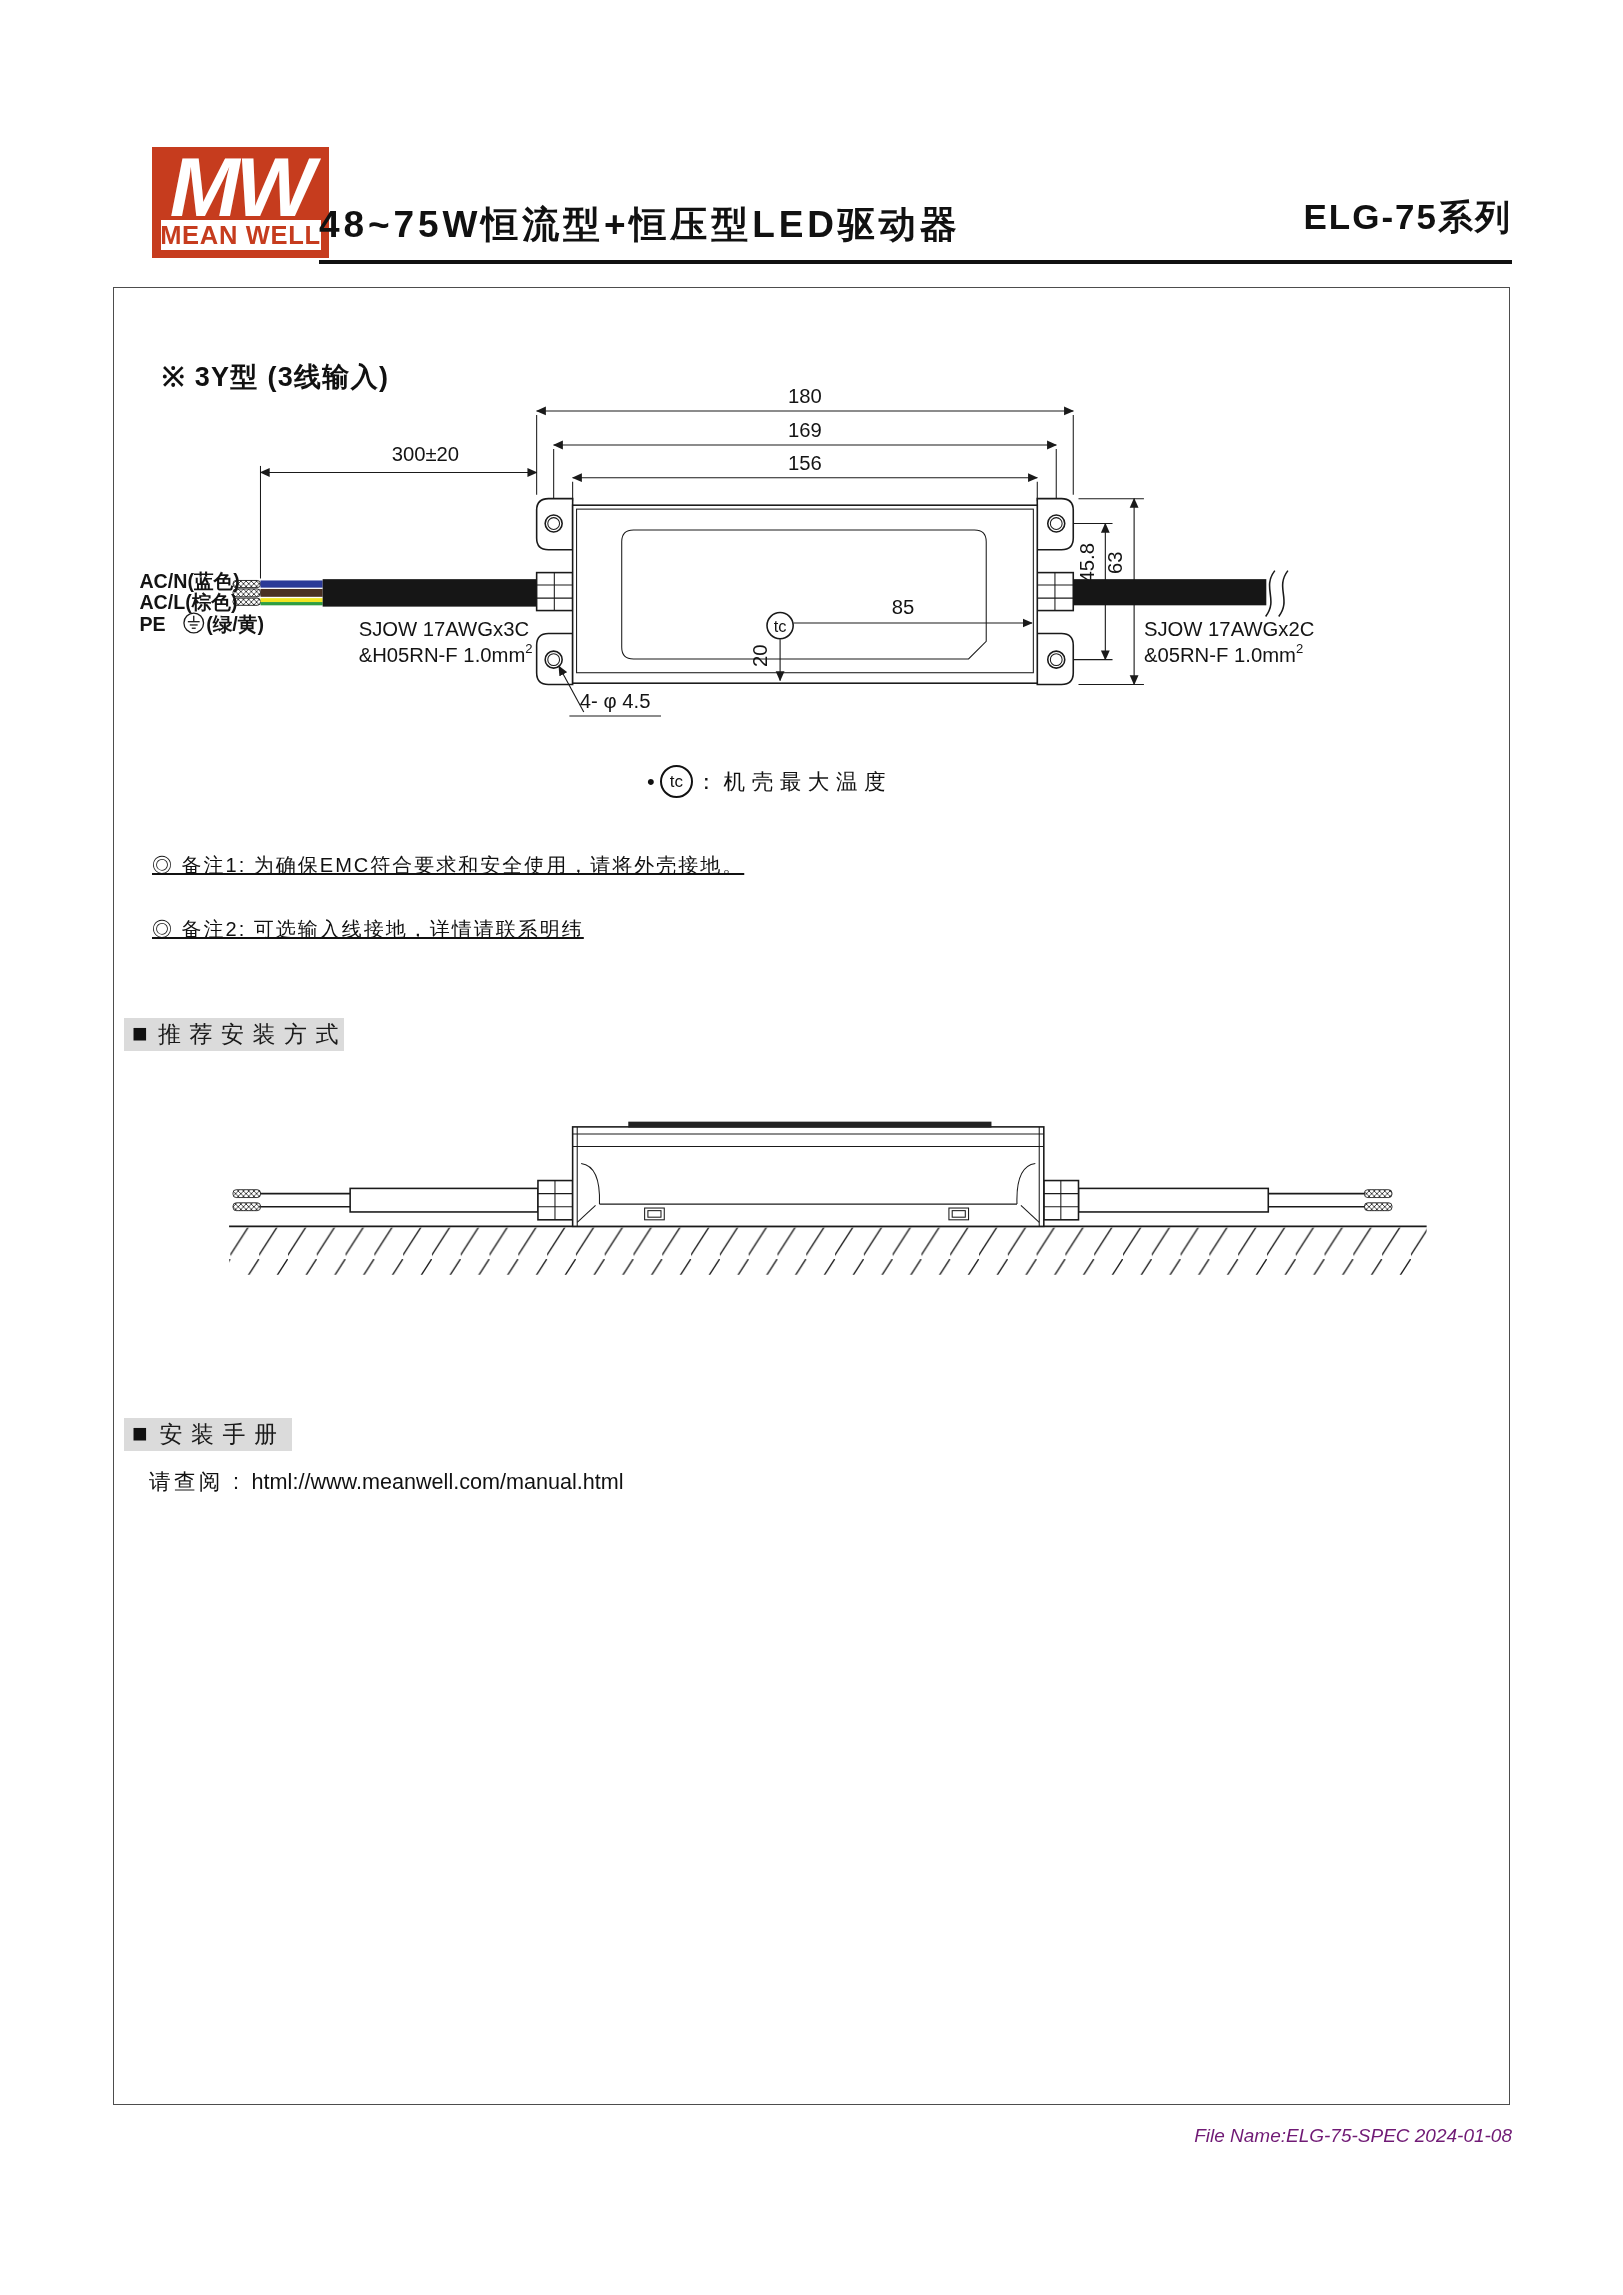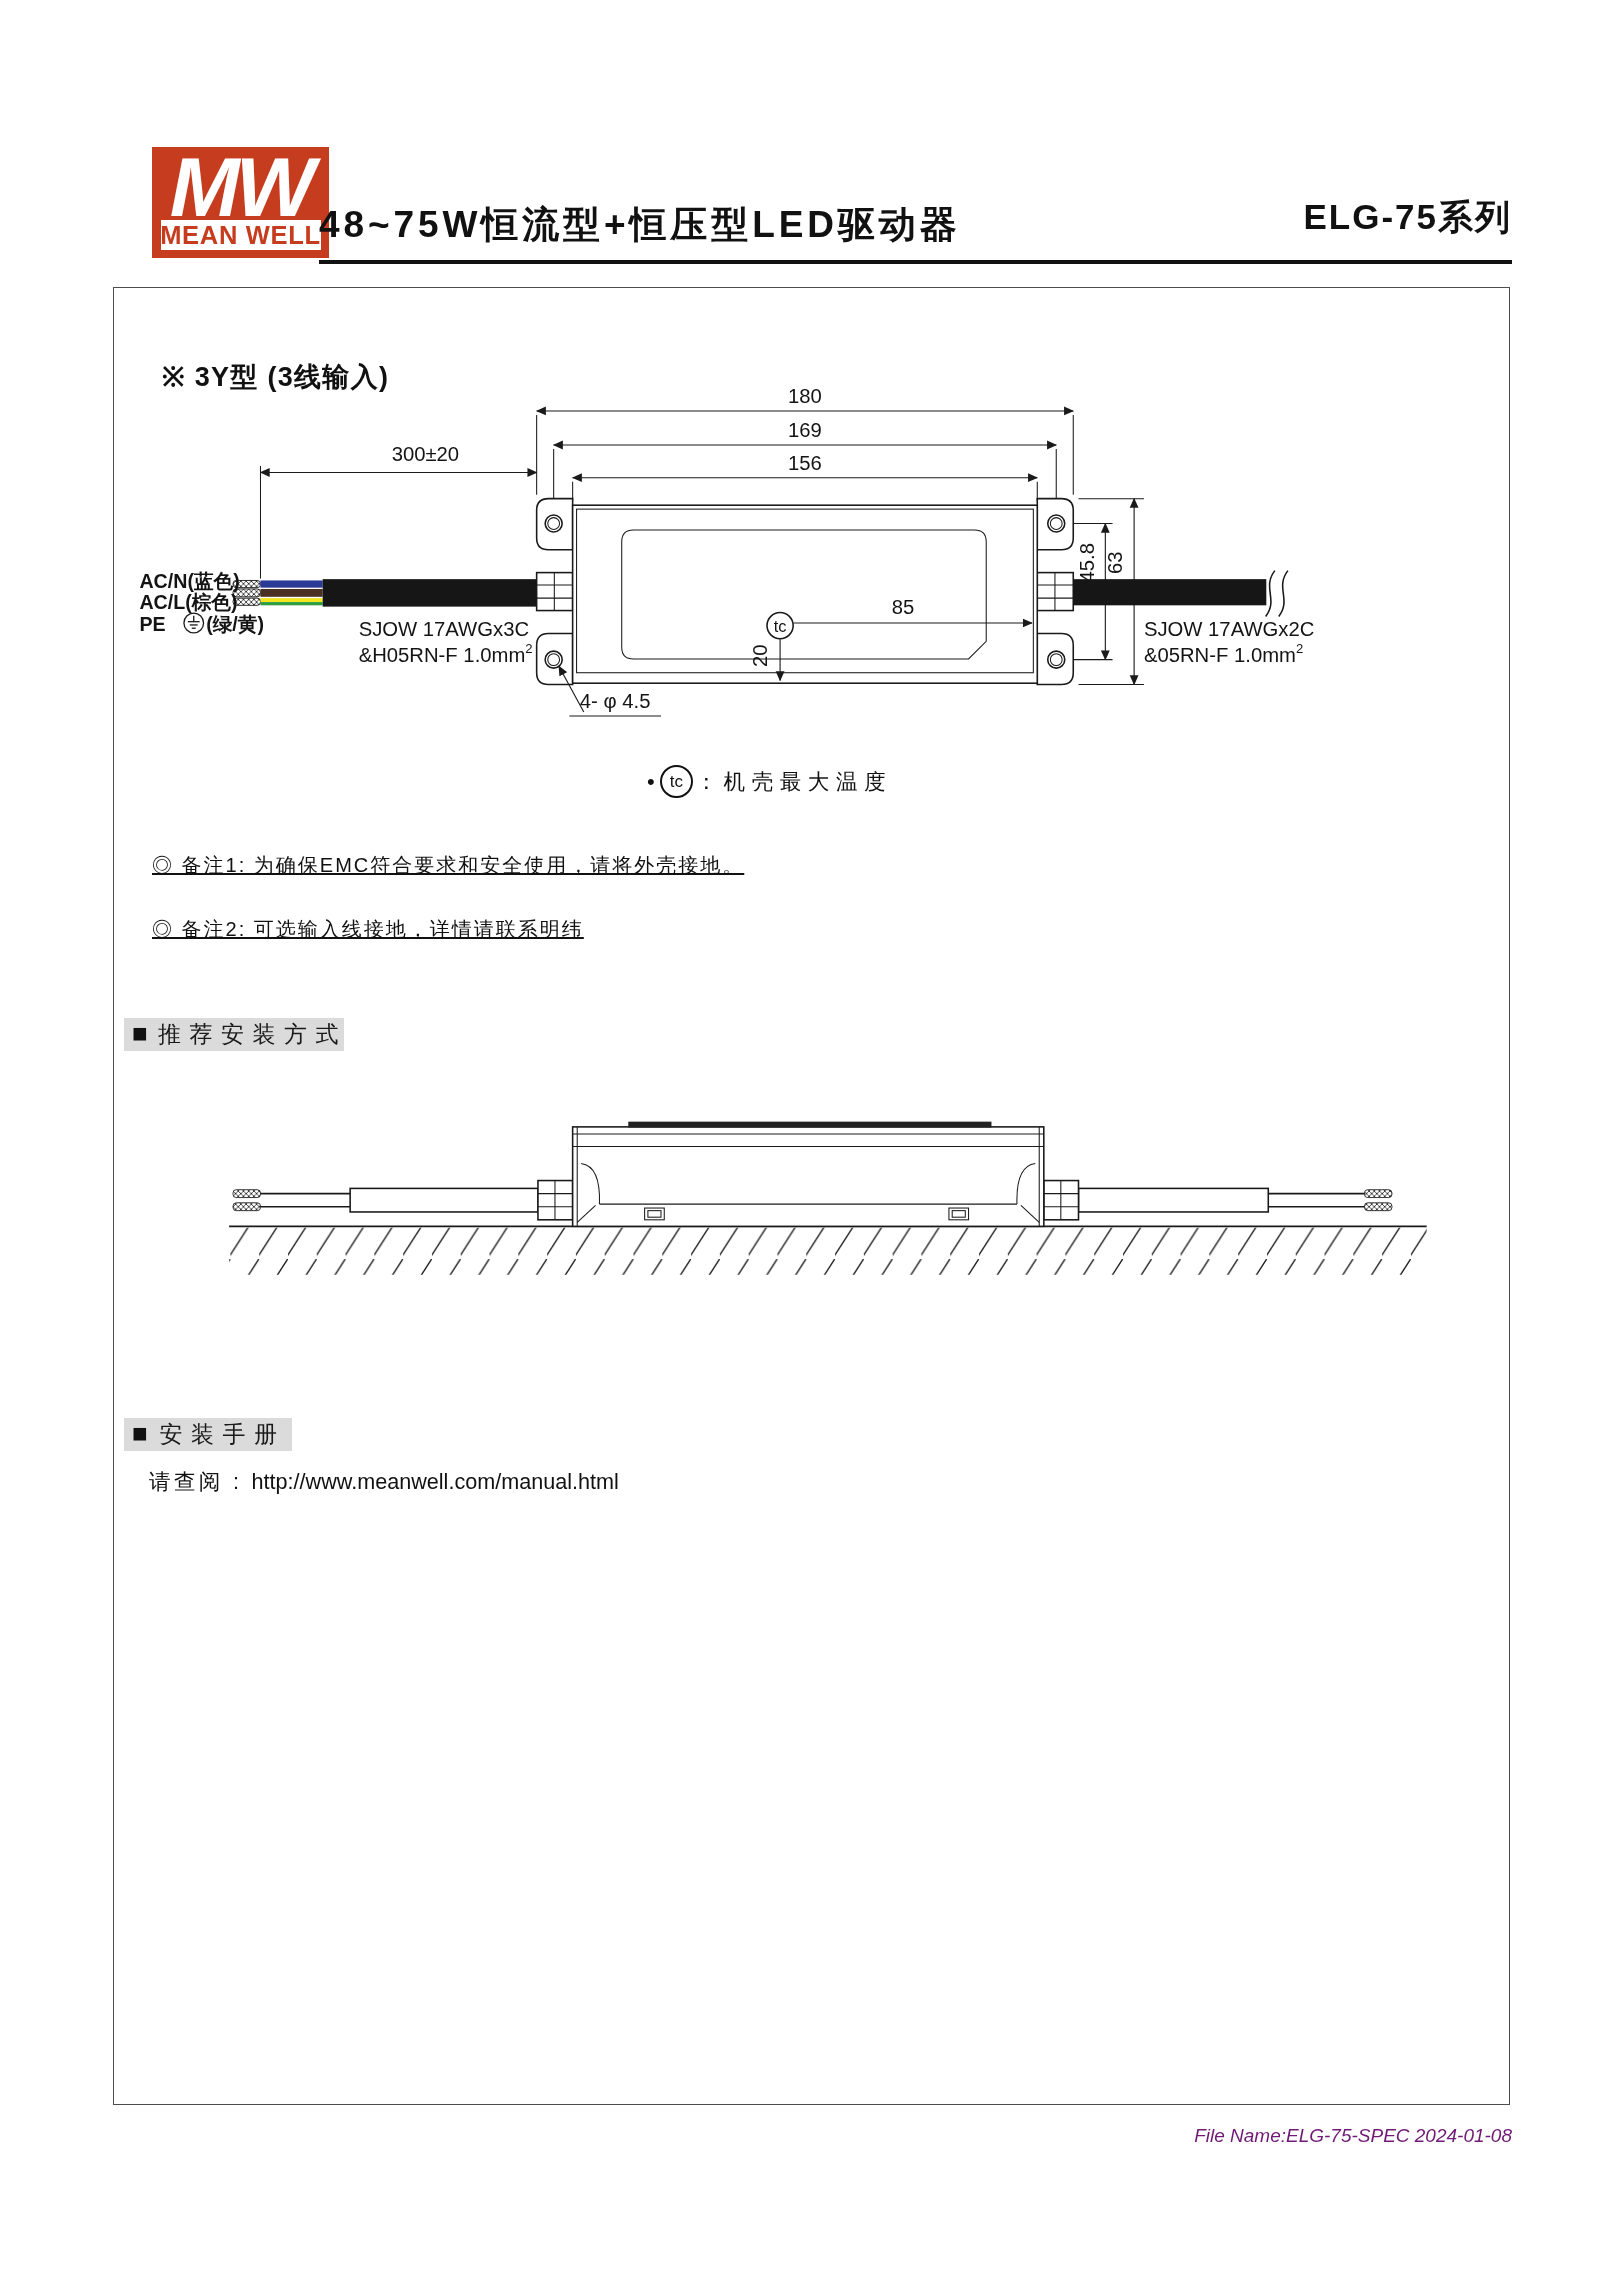--- a/index.html
+++ b/index.html
@@ -274,19 +274,19 @@
   <div class="abs sec-head" id="sec-mounting">
     <span class="sq">■</span>
     <span class="t">推荐安装方式</span>
   </div>
 
   <div class="abs sec-head" id="sec-manual">
     <span class="sq">■</span>
     <span class="t">安装手册</span>
   </div>
   <div class="abs" id="manual-line">
-    <span class="pfx">请查阅 : </span><span class="url">http://www.meanwell.com/manual.html</span>
+    <span class="pfx">请查阅 : </span><span class="url">html://www.meanwell.com/manual.html</span>
   </div>
 
   <div class="abs" id="footer">File Name:ELG-75-SPEC 2024-01-08</div>
 
 </div>
 
 
 </body></html>

